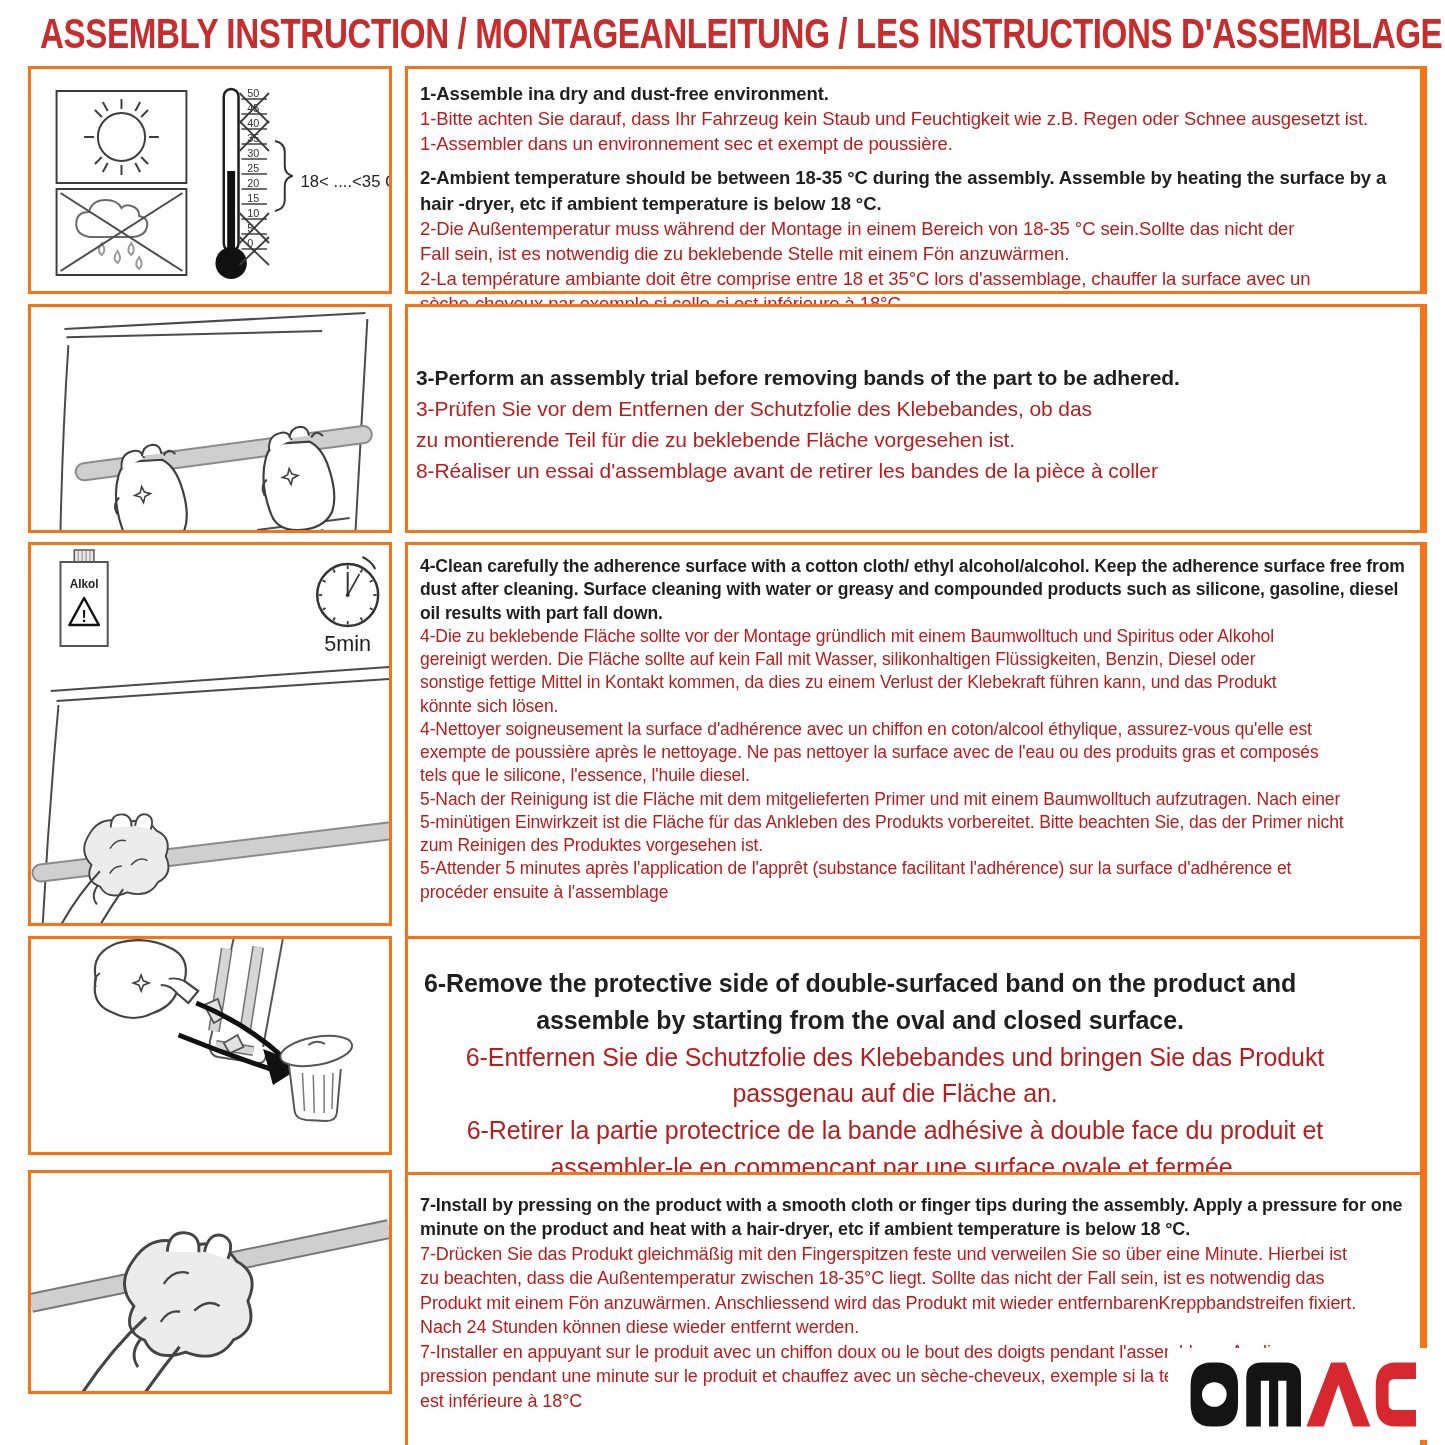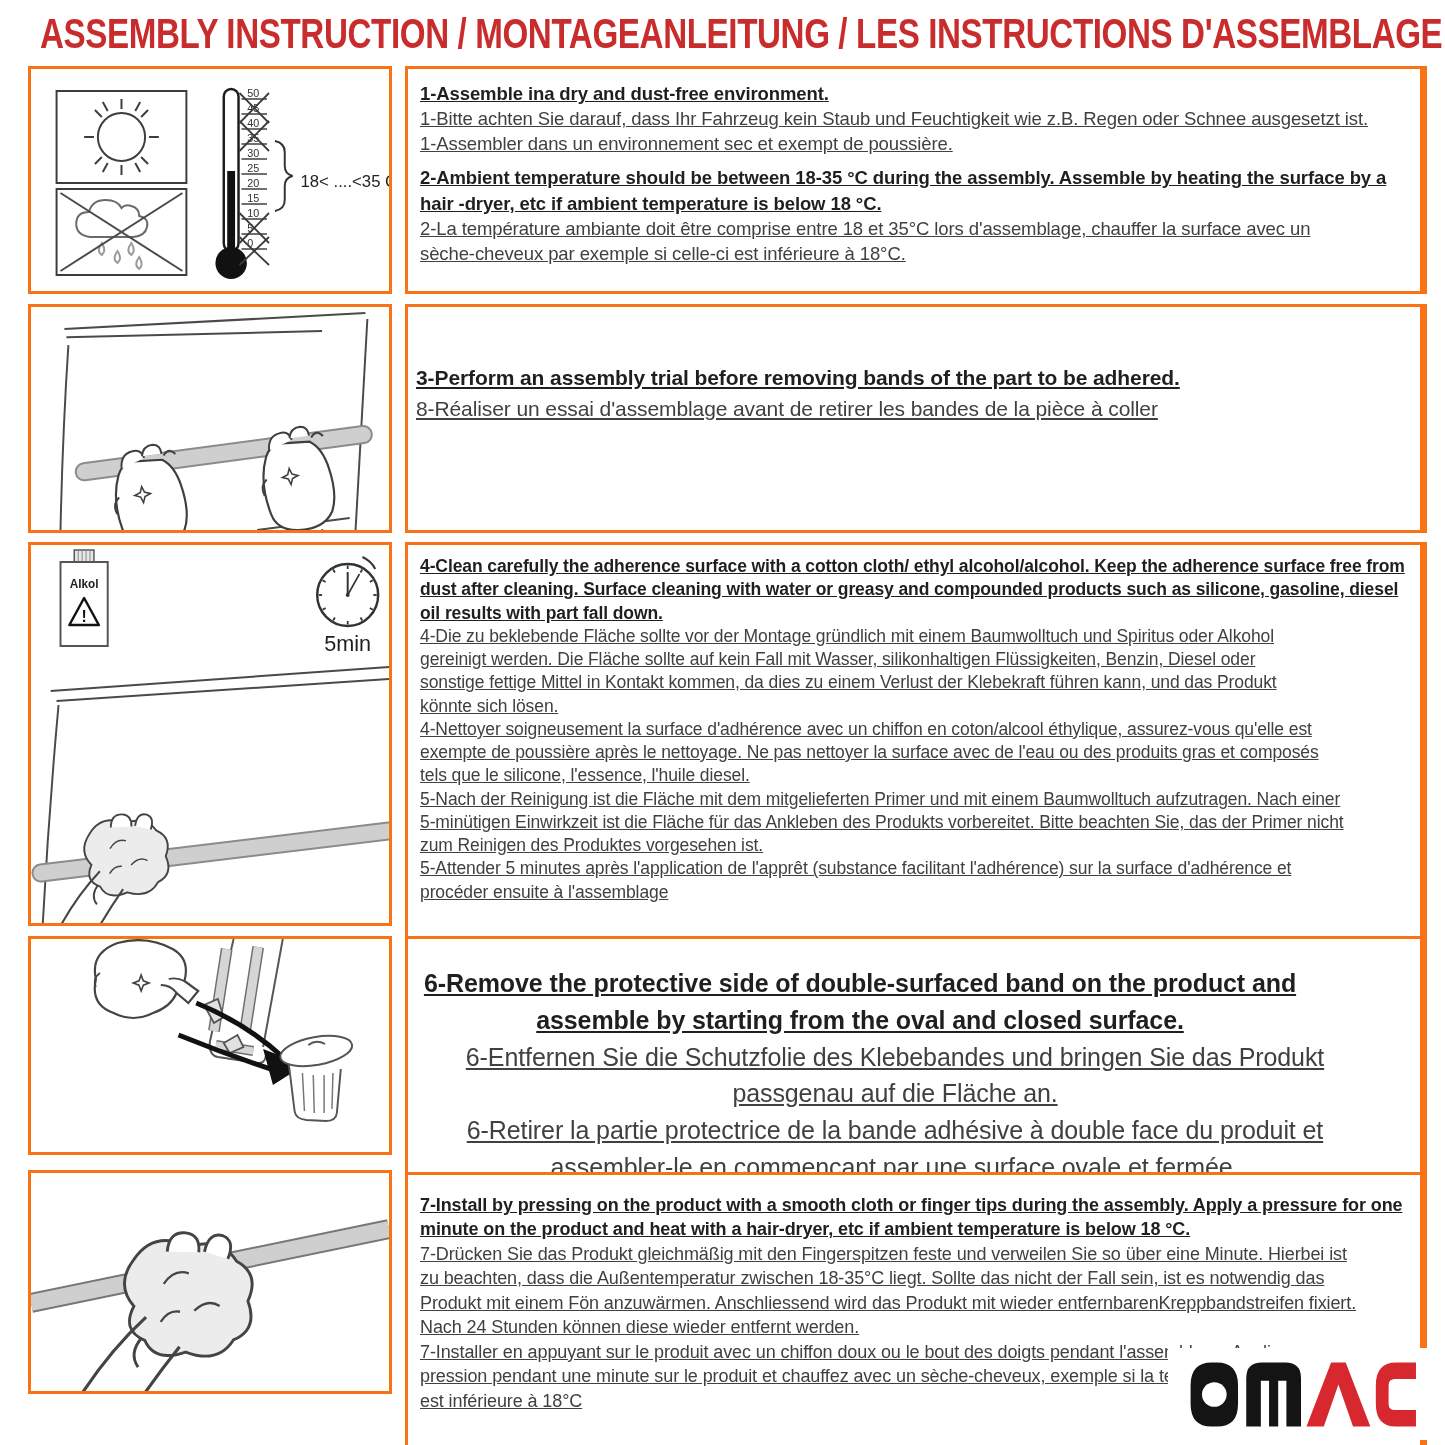--- a/index.html
+++ b/index.html
@@ -18,23 +18,23 @@
   #illus1 { top:66px;  height:228px; }
   #text1  { top:66px;  height:228px; padding:12px 10px 0 12px; font-size:18.5px; line-height:1.36; }
   #illus2 { top:304px; height:229px; }
   #text2  { top:304px; height:229px; padding:56px 10px 0 8px; font-size:21px;  line-height:1.47; }
   #illus3 { top:542px; height:384px; }
   #text3  { top:542px; height:452px; padding:10px 10px 16px 12px; font-size:17.5px; line-height:1.33; }
   #illus4 { top:936px; height:219px; }
   #text4  { top:936px; height:253px; padding:26px 10px 0 12px; font-size:25px;  line-height:1.47;text-align:center; }
   #illus5 { top:1170px; height:224px; }
   #text5  { top:1172px; height:288px; padding:18px 10px 0 12px; font-size:18px; line-height:1.36; }
-  .para   { margin:0; letter-spacing:-0.1px;text-decoration:underline; }
+  .para   { margin:0; letter-spacing:-0.1px; }
   .b      { font-weight:bold; color:#1f1f1f; }
-  .r      { font-weight:normal; color:#404040; }
+  .r      { font-weight:normal; color:#b91c1c; }
   .gap    { margin-top:9px; }
   .mwA { max-width:905px; }  .mwB { max-width:940px; }
   .mwC { max-width:680px; }  .mwD { max-width:880px; }
   .mwE { max-width:950px; }  .mwF { max-width:900px; }
   .mwG { max-width:1005px; } .mwH { max-width:930px; }
   .illus svg { display:block; width:100%; height:100%; }
   #logo {
     position:absolute; left:1168px; top:1348px; width:262px; height:92px;
     background:#fff; display:flex; align-items:center; padding-left:18px; box-sizing:border-box;
   }
@@ -151,20 +151,21 @@
         <path d="M248,72 q10,2 10,11 v14 q0,8 8,10 q-8,2 -8,10 v14 q0,9 -10,11" fill="none" stroke="#333" stroke-width="2"></path>
         <text x="274" y="118" class="svgtxt" font-size="17" fill="#222">18&lt; ....&lt;35 C</text>
       </g>
     </svg>
   </div>
   <div class="box textbox" id="text1">
     <p class="para b">1-Assemble ina dry and dust-free environment.</p>
     <p class="para r">1-Bitte achten Sie darauf, dass Ihr Fahrzeug kein Staub und Feuchtigkeit wie z.B. Regen oder Schnee ausgesetzt ist.</p>
     <p class="para r">1-Assembler dans un environnement sec et exempt de poussière.</p>
     <p class="para b gap">2-Ambient temperature should be between 18-35 °C  during the assembly. Assemble by heating the surface by a hair -dryer, etc if ambient temperature is below 18 °C.</p>
+    <p class="para r mwA">2-Die Außentemperatur muss während der Montage in einem Bereich von 18-35 °C  sein.Sollte das nicht der Fall sein, ist es notwendig die zu beklebende Stelle mit einem Fön anzuwärmen.</p>
     <p class="para r mwB">2-La température ambiante doit être comprise entre 18 et 35°C lors d'assemblage, chauffer la surface avec un sèche-cheveux par exemple si celle-ci est inférieure à 18°C.</p>
   </div>
 
   <div class="box illus" id="illus2">
     <svg viewBox="0 0 364 222" preserveAspectRatio="none">
       <g fill="none" stroke="#4a4a4a" stroke-width="2">
         <path d="M34,22 L340,6"></path>
         <path d="M36,30 L296,24"></path>
         <path d="M38,38 Q32,128 30,222"></path>
         <path d="M342,12 Q336,118 330,222"></path>
@@ -173,20 +174,21 @@
       <g>
         <line x1="54" y1="164" x2="338" y2="127" stroke="#8b8b8b" stroke-width="19" stroke-linecap="round"></line>
         <line x1="54" y1="164" x2="338" y2="127" stroke="#cfcfcf" stroke-width="15" stroke-linecap="round"></line>
       </g>
       <use href="#hand-grip" transform="translate(118,158) rotate(-7)"></use>
       <use href="#hand-grip" transform="translate(268,140) rotate(-7)"></use>
     </svg>
   </div>
   <div class="box textbox" id="text2">
     <p class="para b">3-Perform an assembly trial before removing bands of the part to be adhered.</p>
+    <p class="para r mwC">3-Prüfen Sie vor dem Entfernen der Schutzfolie des Klebebandes, ob das zu montierende Teil für die zu beklebende Fläche vorgesehen ist.</p>
     <p class="para r">8-Réaliser un essai d'assemblage avant de retirer les bandes de la pièce à coller</p>
   </div>
 
   <div class="box illus" id="illus3">
     <svg viewBox="0 0 364 378" preserveAspectRatio="none">
       <g>
         <rect x="44" y="5" width="20" height="12" fill="#e8e8e8" stroke="#555" stroke-width="1.5"></rect>
         <g stroke="#888" stroke-width="1">
           <line x1="48" y1="5" x2="48" y2="17"></line>
             <line x1="52" y1="5" x2="52" y2="17"></line>

